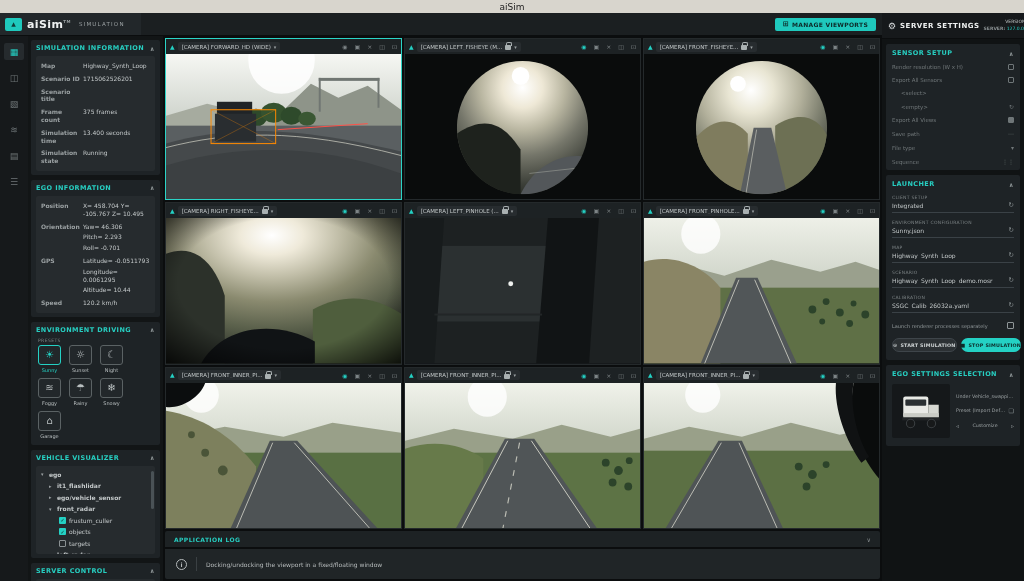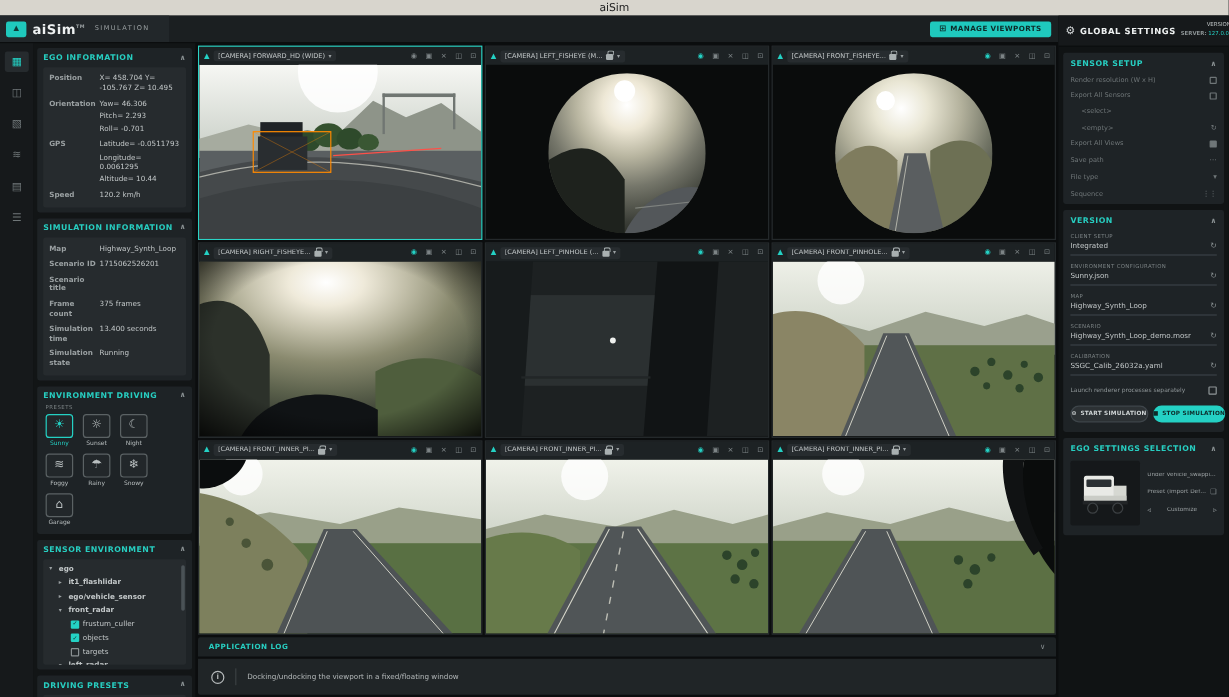--- a/index.html
+++ b/index.html
@@ -150,20 +150,53 @@
           </div>
       <div class="rail-item">
             <span>☰</span>
           </div>
     </div>
 
     <div class="left-panel">
 
       <section class="card">
         <div class="card-title">
+          <span>SIMULATION INFORMATION</span>
+          <span class="chev">∧</span>
+        </div>
+        <div class="inner">
+          <div class="kv">
+                <div class="k">Map</div>
+                <div class="v">Highway_Synth_Loop</div>
+              </div>
+          <div class="kv">
+                <div class="k">Scenario ID</div>
+                <div class="v">1715062526201</div>
+              </div>
+          <div class="kv">
+                <div class="k">Scenario title</div>
+                <div class="v"></div>
+              </div>
+          <div class="kv">
+                <div class="k">Frame count</div>
+                <div class="v">375 frames</div>
+              </div>
+          <div class="kv">
+                <div class="k">Simulation time</div>
+                <div class="v">13.400 seconds</div>
+              </div>
+          <div class="kv">
+                <div class="k">Simulation state</div>
+                <div class="v">Running</div>
+              </div>
+        </div>
+      </section>
+
+      <section class="card">
+        <div class="card-title">
           <span>EGO INFORMATION</span>
           <span class="chev">∧</span>
         </div>
         <div class="inner">
           <div class="kv">
                 <div class="k">Position</div>
                 <div class="v">X= 458.704 Y= -105.767 Z= 10.495</div>
               </div>
           <div class="kv">
                 <div class="k">Orientation</div>
@@ -177,53 +210,20 @@
                 <div class="k">GPS</div>
             <div class="v v-lines">
               <div>Latitude= -0.0511793</div>
               <div>Longitude= 0.0061295</div>
               <div>Altitude= 10.44</div>
             </div>
               </div>
           <div class="kv">
                 <div class="k">Speed</div>
                 <div class="v">120.2 km/h</div>
-              </div>
-        </div>
-      </section>
-
-      <section class="card">
-        <div class="card-title">
-          <span>SIMULATION INFORMATION</span>
-          <span class="chev">∧</span>
-        </div>
-        <div class="inner">
-          <div class="kv">
-                <div class="k">Map</div>
-                <div class="v">Highway_Synth_Loop</div>
-              </div>
-          <div class="kv">
-                <div class="k">Scenario ID</div>
-                <div class="v">1715062526201</div>
-              </div>
-          <div class="kv">
-                <div class="k">Scenario title</div>
-                <div class="v"></div>
-              </div>
-          <div class="kv">
-                <div class="k">Frame count</div>
-                <div class="v">375 frames</div>
-              </div>
-          <div class="kv">
-                <div class="k">Simulation time</div>
-                <div class="v">13.400 seconds</div>
-              </div>
-          <div class="kv">
-                <div class="k">Simulation state</div>
-                <div class="v">Running</div>
               </div>
         </div>
       </section>
 
       <section class="card">
         <div class="card-title">
           <span>ENVIRONMENT DRIVING</span>
           <span class="chev">∧</span>
         </div>
         <div class="pgroup-label">PRESETS</div>
@@ -268,21 +268,21 @@
                 <div class="pbox">
                   <span>⌂</span>
                 </div>
                 <div class="plabel">Garage</div>
               </div>
         </div>
       </section>
 
       <section class="card">
         <div class="card-title">
-          <span>SENSOR ENVIRONMENT</span>
+          <span>VEHICLE VISUALIZER</span>
           <span class="chev">∧</span>
         </div>
         <div class="tree">
           <div class="tnode">
                 <span class="tarrow">▾</span>
                 <b>ego</b>
               </div>
           <div class="tnode lvl1">
                 <span class="tarrow">▸</span>
                 <b>it1_flashlidar</b>
@@ -311,21 +311,21 @@
                 <span class="tarrow">▾</span>
                 <b>left_radar</b>
               </div>
 
           <div class="tscroll"></div>
         </div>
       </section>
 
       <section class="card">
         <div class="card-title">
-          <span>DRIVING PRESETS</span>
+          <span>SERVER CONTROL</span>
           <span class="chev">∧</span>
         </div>
         <div class="drive">
           
           
           
           
           
           
         </div>
@@ -716,21 +716,21 @@
         <span class="log-div"></span>
         <span class="log-text">Docking/undocking the viewport in a fixed/floating window</span>
       </div>
     </div>
   </div>
 </div>
 
 <div class="right-panel">
   <div class="gs-head">
     <span class="gear">⚙</span>
-    <span class="gs-title">GLOBAL SETTINGS</span>
+    <span class="gs-title">SERVER SETTINGS</span>
     <span class="gs-meta">
       <div>VERSION 5.10.1</div>
       <div><span class="srv-lab">SERVER:</span> <span class="srv-val">127.0.0.1:8866</span></div>
     </span>
   </div>
 
   <section class="rp-card">
     <div class="card-title">
       <span>SENSOR SETUP</span>
       <span class="chev">∧</span>
@@ -763,21 +763,21 @@
           <span class="se-glyph">▾</span>
         </div>
     <div class="se-row">
           <span>Sequence</span>
           <span class="se-glyph">⋮⋮</span>
         </div>
   </section>
 
   <section class="rp-card">
     <div class="card-title">
-      <span>VERSION</span>
+      <span>LAUNCHER</span>
       <span class="chev">∧</span>
     </div>
     <div class="lf">
       <div class="meta">
             <div class="flabel">CLIENT SETUP</div>
             <div class="fvalue">Integrated</div>
           </div>
       <span class="ficon">↻</span>
     </div>
     <div class="lf">

